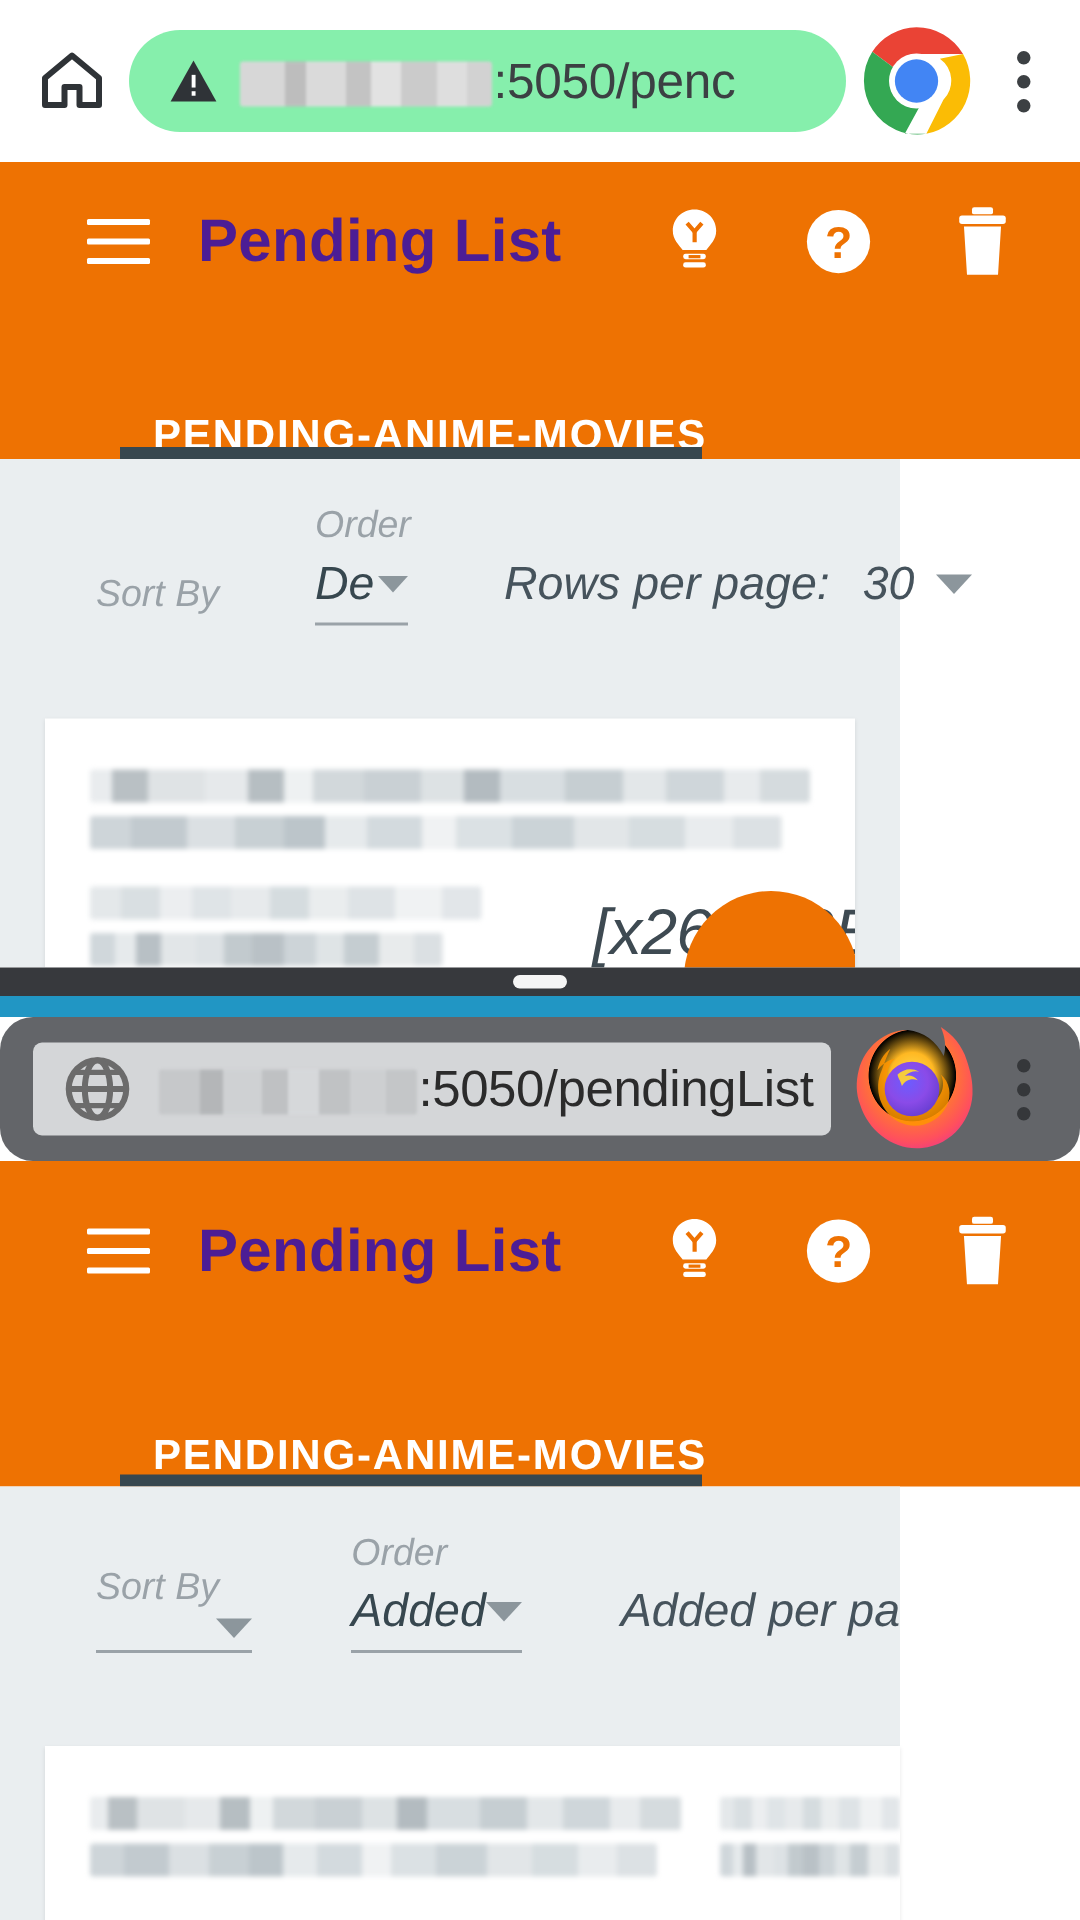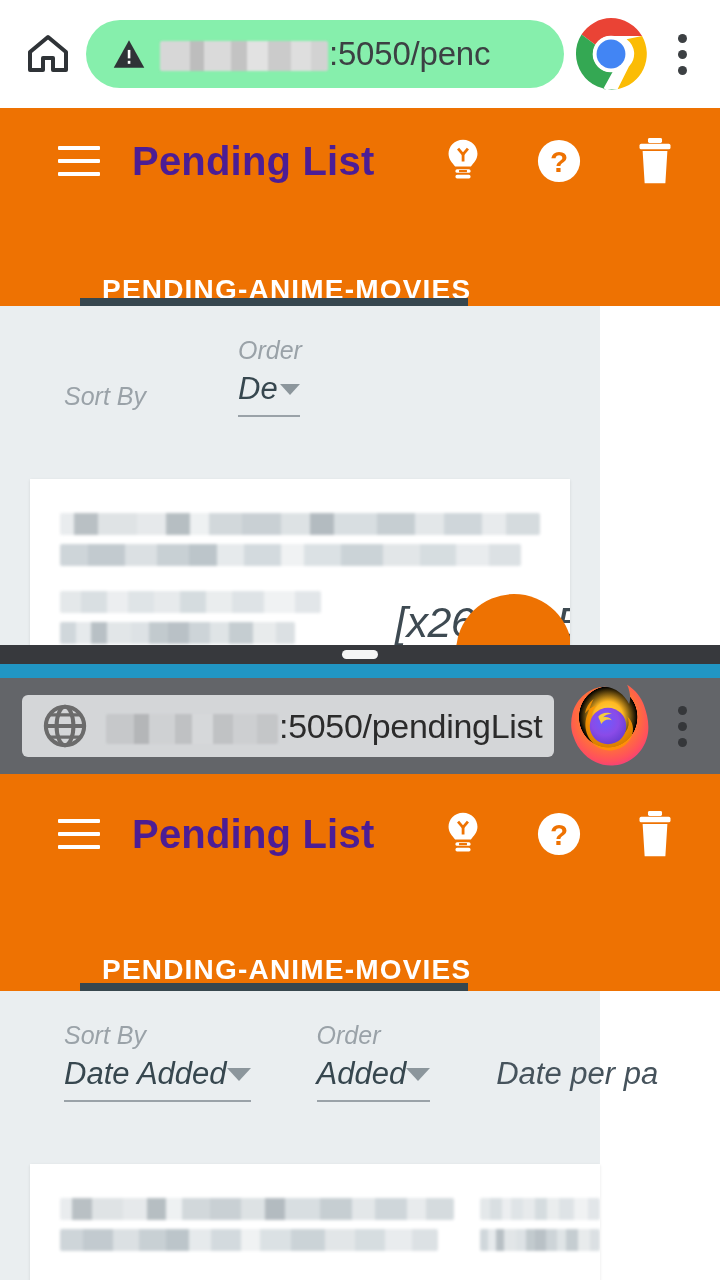--- a/index.html
+++ b/index.html
@@ -128,21 +128,21 @@
     width: 36px; height: 9px; border-radius: 5px; background: #f5f5f5;
   }
 
   
   .ff-panel {
     position: absolute; left: 0; top: 664px; width: 720px; height: 616px; overflow: hidden;
   }
   .ff-accent { height: 14px; width: 720px; background: #2196c4; }
   .ff-bar {
     height: 96px; width: 720px; background: #636569;
-    display: flex; align-items: center; padding: 0 0 0 22px;
+    display: flex; align-items: center; padding: 0 0 0 22px; border-radius: 22px;
   }
   .urlbox-ff {
     flex: 1; height: 62px; background: #d4d6d8; border-radius: 6px;
     display: flex; align-items: center; padding-left: 20px; overflow: hidden;
   }
   .globe { width: 46px; height: 46px; flex: 0 0 auto; margin-right: 18px; }
   .url-text-ff { font-size: 34px; color: #2b2b2b; white-space: nowrap; letter-spacing: -0.3px; }
   .blur-host.f {
     width: 172px; height: 30px;
     background:
@@ -238,20 +238,25 @@
       <div class="sortrow" style="padding-left:64px;">
         <div class="field" style="width:110px;">
           <div class="field-label">Sort By</div>
         </div>
         <div class="field" style="width:62px; margin-left:64px;">
           <div class="field-label">Order</div>
           <div class="field-ctl">
             <div class="field-val">De</div>
             <div class="caret sm"></div>
           </div>
+        </div>
+        <div class="rpp" style="margin-left:64px; padding-bottom:10px;">
+          <span>Rows per page:</span>
+          <span class="num">30</span>
+          <span class="caret"></span>
         </div>
       </div>
 
       <div class="card" style="margin-top:62px; height:175px;">
         <div class="blur-line bl1"></div>
         <div class="blur-line bl2"></div>
         <div style="height:16px;"></div>
         <div style="display:flex; align-items:center;">
           <div style="flex:0 0 auto; width:335px;">
             <div class="blur-line bl3"></div>
@@ -350,33 +355,32 @@
         <div class="tab-label">PENDING-ANIME-MOVIES</div>
       </div>
       <div class="tab-ind"></div>
     </div>
 
     <div class="appbody" style="height:290px;">
       <div class="sortrow" style="padding-left:64px;">
         <div class="field" style="width:228px;">
           <div class="field-label">Sort By</div>
           <div class="field-ctl">
-            <div class="field-val">Date Added</div>
             <div class="caret" style="margin-left:auto;"></div>
           </div>
         </div>
         <div class="field" style="width:146px; margin-left:66px;">
           <div class="field-label">Order</div>
           <div class="field-ctl">
             <div class="field-val">Added</div>
             <div class="caret" style="margin-left:auto;"></div>
           </div>
         </div>
         <div class="rpp" style="margin-left:66px; padding-bottom:10px;">
-          <span>Date per pa</span>
+          <span>Added per pa</span>
         </div>
       </div>
 
       <div class="card" style="margin-top:62px; height:160px; margin-right:0; padding-right:0;">
         <div style="display:flex; gap:26px;">
           <div style="flex:1 1 auto;">
             <div class="blur-line bl1"></div>
             <div class="blur-line bl2"></div>
           </div>
           <div style="flex:0 0 120px;">

